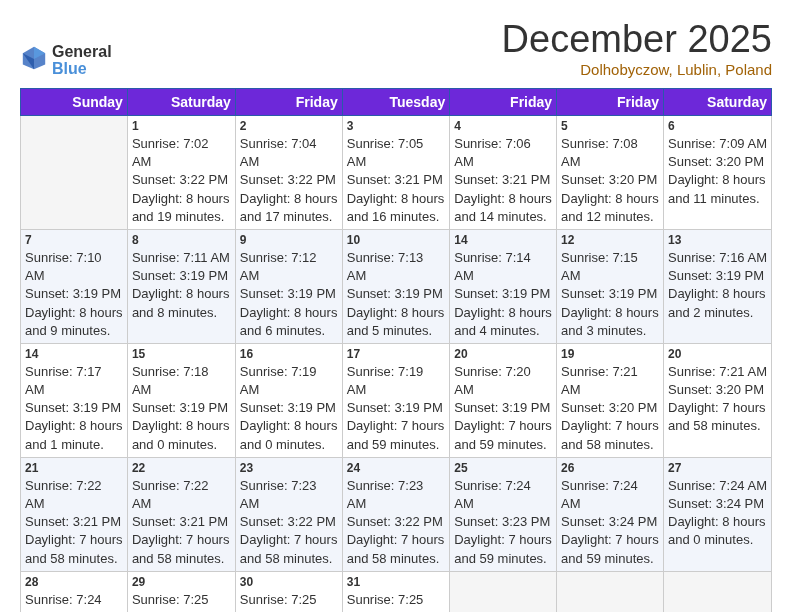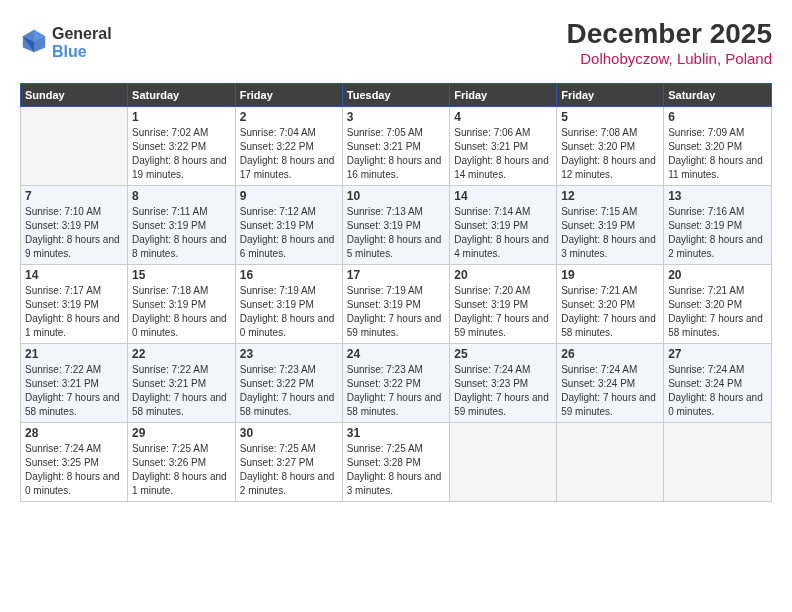--- a/index.html
+++ b/index.html
@@ -10,22 +10,22 @@
       height: 612px;
       overflow: hidden;
     }
     .container {
       width: 792px;
       padding: 18px 20px 10px 20px;
     }
     .header-row {
       display: flex;
       justify-content: space-between;
-      align-items: center;
-      margin-bottom: 16px;
+      align-items: flex-end;
+      margin-bottom: 10px;
     }
     .logo {
       display: flex;
       align-items: center;
       gap: 4px;
     }
     .logo-text-general {
       font-size: 16px;
       font-weight: bold;
       color: #333;
@@ -38,39 +38,39 @@
       line-height: 1.1;
     }
     .logo-icon svg {
       width: 28px;
       height: 28px;
     }
     .title-block {
       text-align: right;
     }
     .month-title {
-      font-size: 28px;
-      font-weight: bold;
+      font-size: 38px;
+      font-weight: normal;
       color: #333;
     }
     .location-title {
       font-size: 15px;
-      color: #be185d;
+      color: #a16207;
     }
     table {
       width: 100%;
       border-collapse: collapse;
     }
     thead tr th {
-      background-color: #404040;
+      background-color: #6d28d9;
       color: #fff;
-      font-size: 11px;
+      font-size: 14px;
       font-weight: bold;
       padding: 5px 4px;
-      text-align: left;
+      text-align: right;
       border: 1px solid #2a5aaa;
     }
     tbody tr td {
       vertical-align: top;
       border: 1px solid #ccc;
       padding: 3px 4px;
       font-size: 9.5px;
       color: #333;
       width: 113px;
       min-height: 80px;
@@ -78,21 +78,21 @@
     tbody tr td.empty {
       background: #f9f9f9;
     }
     .day-number {
       font-size: 12px;
       font-weight: bold;
       display: block;
       margin-bottom: 2px;
     }
     .day-detail {
-      font-size: 10px;
+      font-size: 13px;
       color: #333;
       line-height: 1.4;
     }
     tbody tr:nth-child(odd) td {
       background-color: #fff;
     }
     tbody tr:nth-child(even) td {
       background-color: #f2f5fb;
     }
     tbody tr td.empty {

